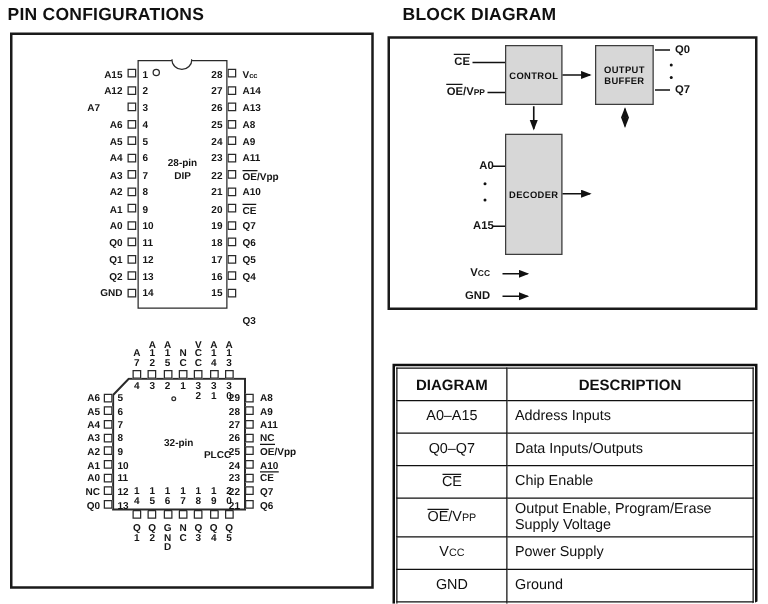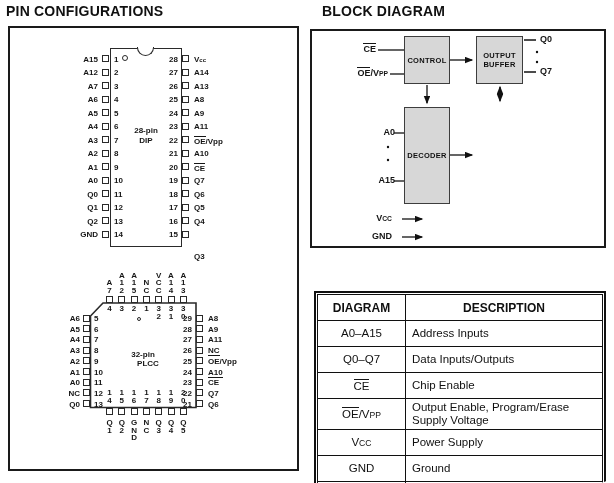--- a/index.html
+++ b/index.html
@@ -47,21 +47,21 @@
   <div class="lbl8 ca" style="left:110px;top:136px;width:72px;">DIP</div>
   <div id="dip-pins">
       <div class="sq" style="left: 102px; top: 55px;"></div>
       <div class="lbl8" style="left: 114px; top: 54.5px;">1</div>
       <div class="lbl8 ra" style="left: 40px; top: 54.5px; width: 58px;">A15</div>
       <div class="sq" style="left: 102px; top: 68.5px;"></div>
       <div class="lbl8" style="left: 114px; top: 68px;">2</div>
       <div class="lbl8 ra" style="left: 40px; top: 68px; width: 58px;">A12</div>
       <div class="sq" style="left: 102px; top: 82px;"></div>
       <div class="lbl8" style="left: 114px; top: 81.5px;">3</div>
-      <div class="lbl8 ra" style="left: 40px; top: 81.5px; width: 58px;">A7</div>
+      <div class="lbl8 ra" style="left: 22px; top: 81.5px; width: 58px;">A7</div>
       <div class="sq" style="left: 102px; top: 95.5px;"></div>
       <div class="lbl8" style="left: 114px; top: 95px;">4</div>
       <div class="lbl8 ra" style="left: 40px; top: 95px; width: 58px;">A6</div>
       <div class="sq" style="left: 102px; top: 109px;"></div>
       <div class="lbl8" style="left: 114px; top: 108.5px;">5</div>
       <div class="lbl8 ra" style="left: 40px; top: 108.5px; width: 58px;">A5</div>
       <div class="sq" style="left: 102px; top: 122.5px;"></div>
       <div class="lbl8" style="left: 114px; top: 122px;">6</div>
       <div class="lbl8 ra" style="left: 40px; top: 122px; width: 58px;">A4</div>
       <div class="sq" style="left: 102px; top: 136px;"></div>
@@ -130,21 +130,21 @@
       <div class="sq" style="left: 181.5px; top: 230.5px;"></div>
       <div class="lbl8 ra" style="left: 146px; top: 230px; width: 32px;">15</div>
       <div class="lbl8" style="left: 194px; top: 230px; margin-top: 22px;">Q3</div>
     </div>
 
   <svg width="109" height="107" style="left:89px;top:302px;">
     <polygon points="14,1 107,1 107,105.5 1.5,105.5 1.5,14" fill="#ffffff" stroke="#2a2a2a" stroke-width="1.6"></polygon>
   </svg>
   <div class="plccdot"></div>
   <div class="lbl8 ca" style="left:90px;top:350px;width:106px;">32-pin</div>
-  <div class="lbl8 ca" style="left:100px;top:359px;width:96px;">PLCC</div>
+  <div class="lbl8 ca" style="left:90px;top:359px;width:96px;padding-left:36px;">PLCC</div>
   <div id="plcc-pins">
       <div class="sq" style="left: 106px; top: 296px;"></div>
       <div class="lbl8 ca" style="left: 102px; top: 305px; width: 15px; line-height: 7.5px;">
         <div>4</div>
       </div>
       <div class="lbl8 ca" style="left: 102px; top: 279px; width: 15px; line-height: 7.5px;">
         <div>A</div>
         <div>7</div>
       </div>
       <div class="sq" style="left: 118.3px; top: 296px;"></div>

